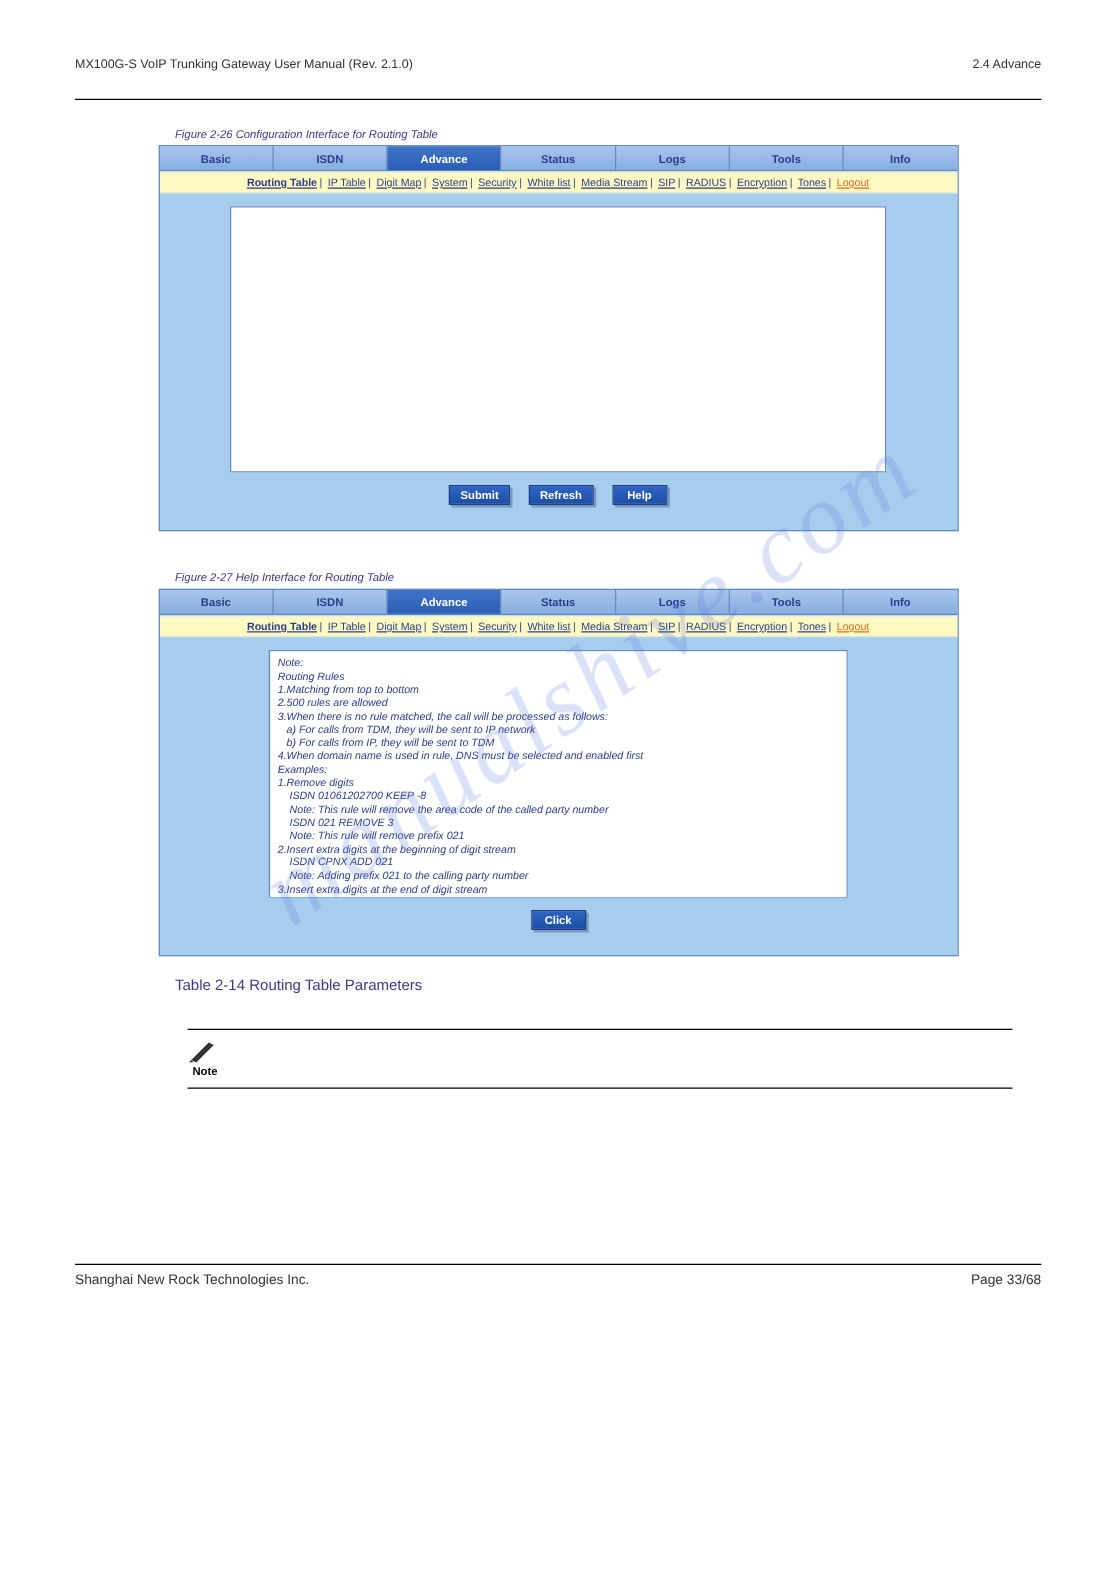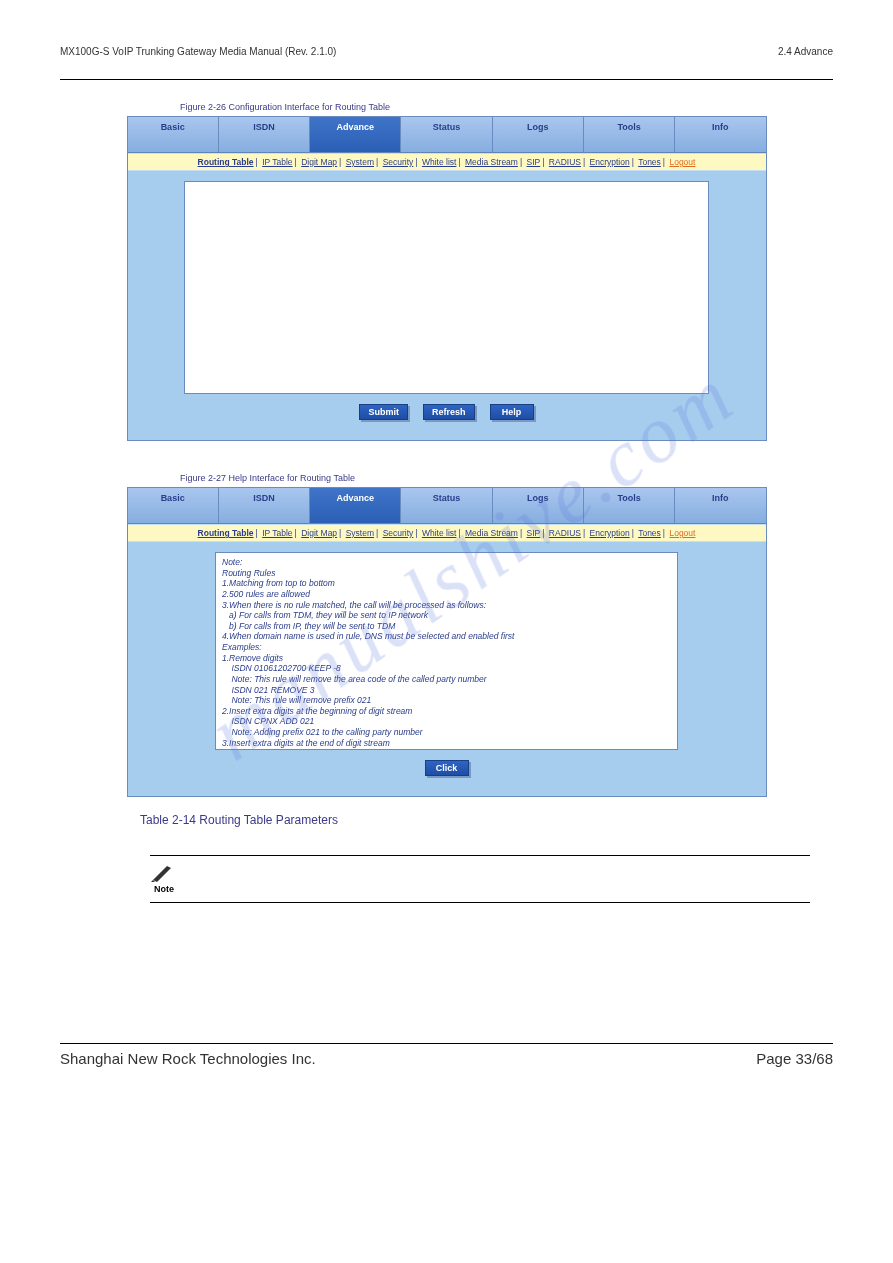--- a/index.html
+++ b/index.html
@@ -8,31 +8,31 @@
     font-size: 11px;
     color: #000;
     background: #fff;
     width: 893px;
     margin: 0 auto;
     padding: 40px 60px 30px 60px;
     position: relative;
   }
   .header-line { border-top: 1px solid #000; margin: 22px 0 0 0; }
   .header-row { display:flex; justify-content: space-between; font-size:10px; color:#333; margin-top:6px; margin-bottom:6px;}
-  .figure-caption { font-size: 9px; color:#3a3a8a; margin: 22px 0 4px 120px; }
+  .figure-caption { font-size: 9px; color:#3a3a8a; margin: 22px 0 4px 80px; font-style: italic; }
   .panel {
     width: 640px;
     margin: 0 auto;
     border: 1px solid #6a8bbd;
     background: #a7cdee;
     position: relative;
   }
   .tabrow {
     display: flex;
-    height: 36px;
+    height: 20px;
     background: linear-gradient(#a9c6ee,#86aee0);
     font-size: 9px;
     color: #2a3d8a;
     font-weight: bold;
     border-bottom: 1px solid #5f84b8;
   }
   .tabrow > div {
     flex:1;
     text-align:center;
     line-height:20px;
@@ -133,29 +133,29 @@
     font-size:9px;
     color:#000;
     flex:0 0 34px;
     padding-right:10px;
   }
   .note-icon svg { display:block; margin:0 auto 2px auto; }
   .note-text { flex:1; font-size:10px; color:#222; padding-left:6px; line-height:1.6; padding-top:2px;}
   .note-icon-label {font-weight:bold; font-size:9px;}
   .footer-area { margin-top: 140px; }
   .footer-line { border-top:1px solid #000; margin-bottom:6px;}
-  .footer-row { display:flex; justify-content:space-between; font-size:15px; color:#333;}
+  .footer-row { display:flex; justify-content:space-between; font-size:11px; color:#333;}
 </style>
 </head>
 <body>
 
 <div class="watermark">manualshive.com</div>
 
 <div class="header-row">
-  <span>MX100G-S VoIP Trunking Gateway Media Manual (Rev. 2.1.0)</span>
+  <span>MX100G-S VoIP Trunking Gateway User Manual (Rev. 2.1.0)</span>
   <span>2.4 Advance</span>
 </div>
 <div class="header-line"></div>
 
 <div class="figure-caption">Figure 2-26 Configuration Interface for Routing Table</div>
 
 <div class="panel">
   <div class="tabrow">
     <div>Basic</div>
     <div>ISDN</div>

